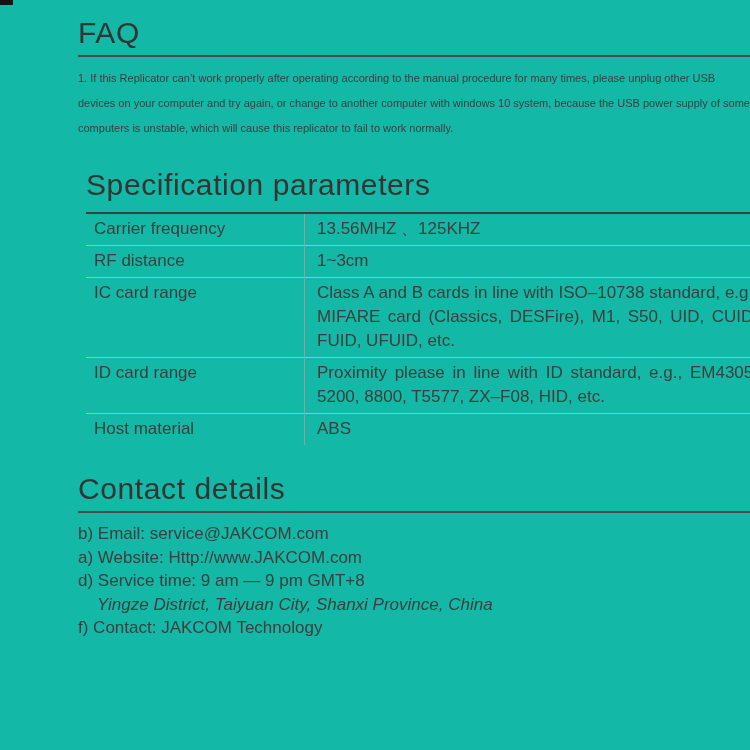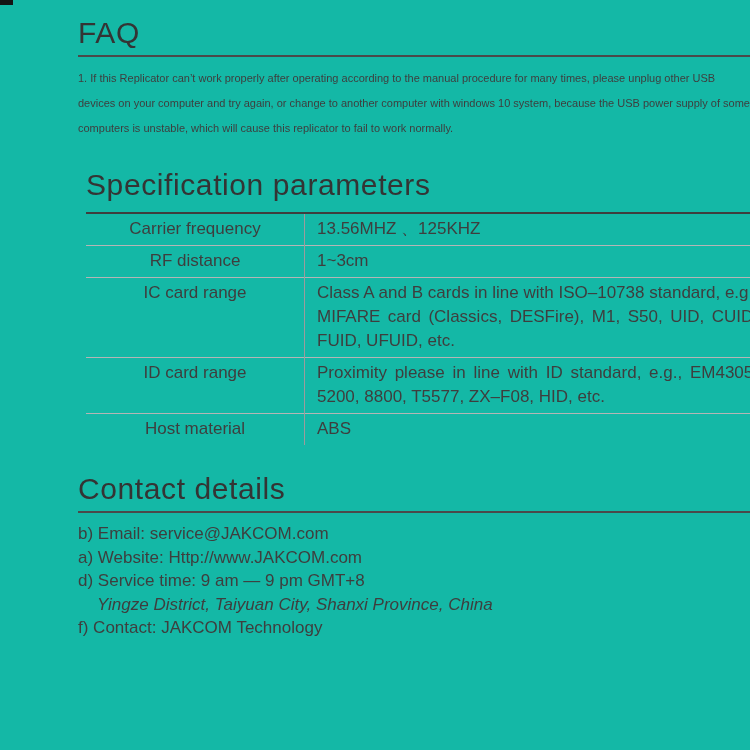--- a/index.html
+++ b/index.html
@@ -44,21 +44,20 @@
   .specs-table tr:last-child{border-bottom:none;}
   .specs-table td{
     font-size:17px;
     line-height:24px;
     vertical-align:top;
     padding:3px 8px 4px 8px;
   }
   td.spec-label{
     width:202px;
     border-right:1px solid #9c9c9c;
-    text-align:center;
   }
   td.spec-value{
     padding-left:12px;
     padding-right:4px;
     text-align:justify;
   }
   .contact-section{margin-top:26px;}
   .contact-lines{
     margin-top:9px;
     font-size:17px;

